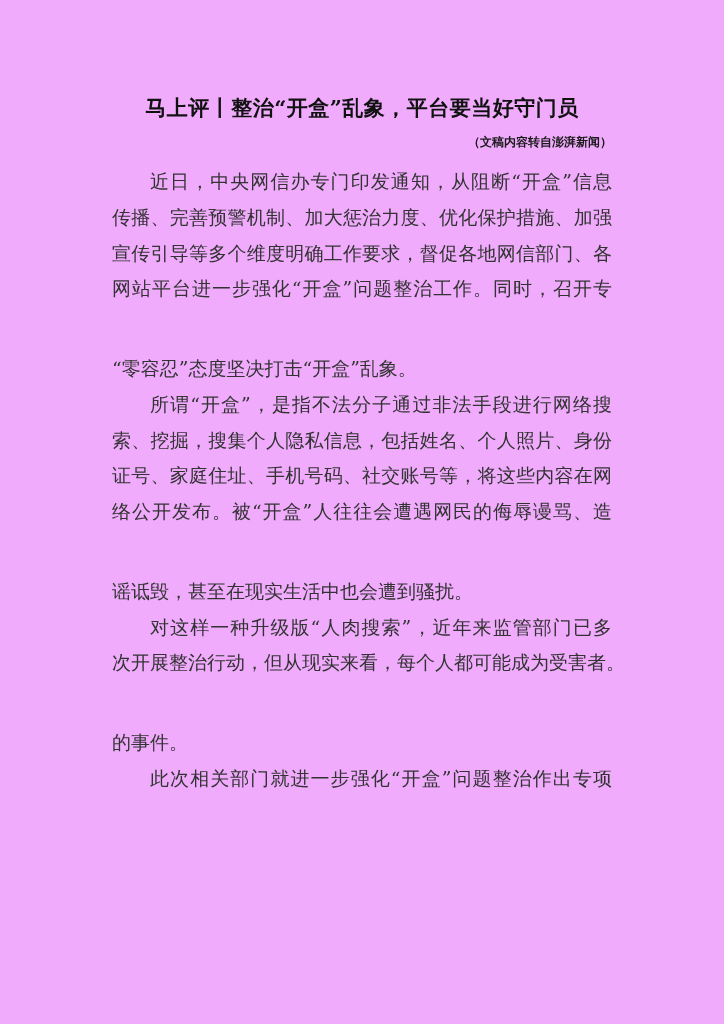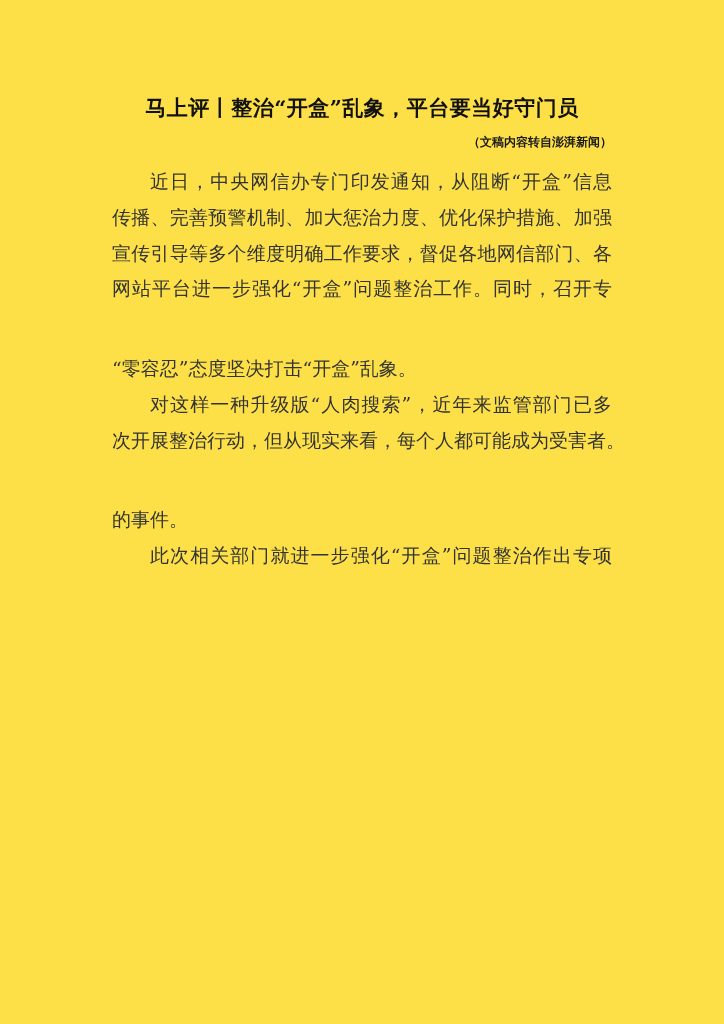--- a/index.html
+++ b/index.html
@@ -13,21 +13,21 @@
       position: relative;
       overflow: hidden;
       color: #2a2a2a;
       font-family: "DejaVu Serif", "Liberation Serif", serif;
     }
     .page {
       position: absolute;
       left: 0; top: 0;
       width: 724px;
       height: 1024px;
-      background: #fde047;
+      background: #f0abfc;
       text-decoration: underline;
     }
     .title {
       position: absolute;
       left: 0;
       top: 94px;
       width: 724px;
       text-align: center;
       font-size: 21px;
       font-weight: bold;
@@ -82,20 +82,27 @@
   <div class="body">
 
     <div>
       <div class="line indent">近日，中央网信办专门印发通知，从阻断“开盒”信息</div>
       <div class="line">传播、完善预警机制、加大惩治力度、优化保护措施、加强</div>
       <div class="line">宣传引导等多个维度明确工作要求，督促各地网信部门、各</div>
       <div class="line">网站平台进一步强化“开盒”问题整治工作。同时，召开专</div>
       <div class="line last">“零容忍”态度坚决打击“开盒”乱象。</div>
     </div>
 
+    <div>
+      <div class="line indent">所谓“开盒”，是指不法分子通过非法手段进行网络搜</div>
+      <div class="line">索、挖掘，搜集个人隐私信息，包括姓名、个人照片、身份</div>
+      <div class="line">证号、家庭住址、手机号码、社交账号等，将这些内容在网</div>
+      <div class="line">络公开发布。被“开盒”人往往会遭遇网民的侮辱谩骂、造</div>
+      <div class="line last">谣诋毁，甚至在现实生活中也会遭到骚扰。</div>
+    </div>
 
     <div>
       <div class="line indent">对这样一种升级版“人肉搜索”，近年来监管部门已多</div>
       <div class="line">次开展整治行动，但从现实来看，每个人都可能成为受害者。</div>
       <div class="line last">的事件。</div>
     </div>
 
 
     <div>
       <div class="line indent">此次相关部门就进一步强化“开盒”问题整治作出专项</div>

